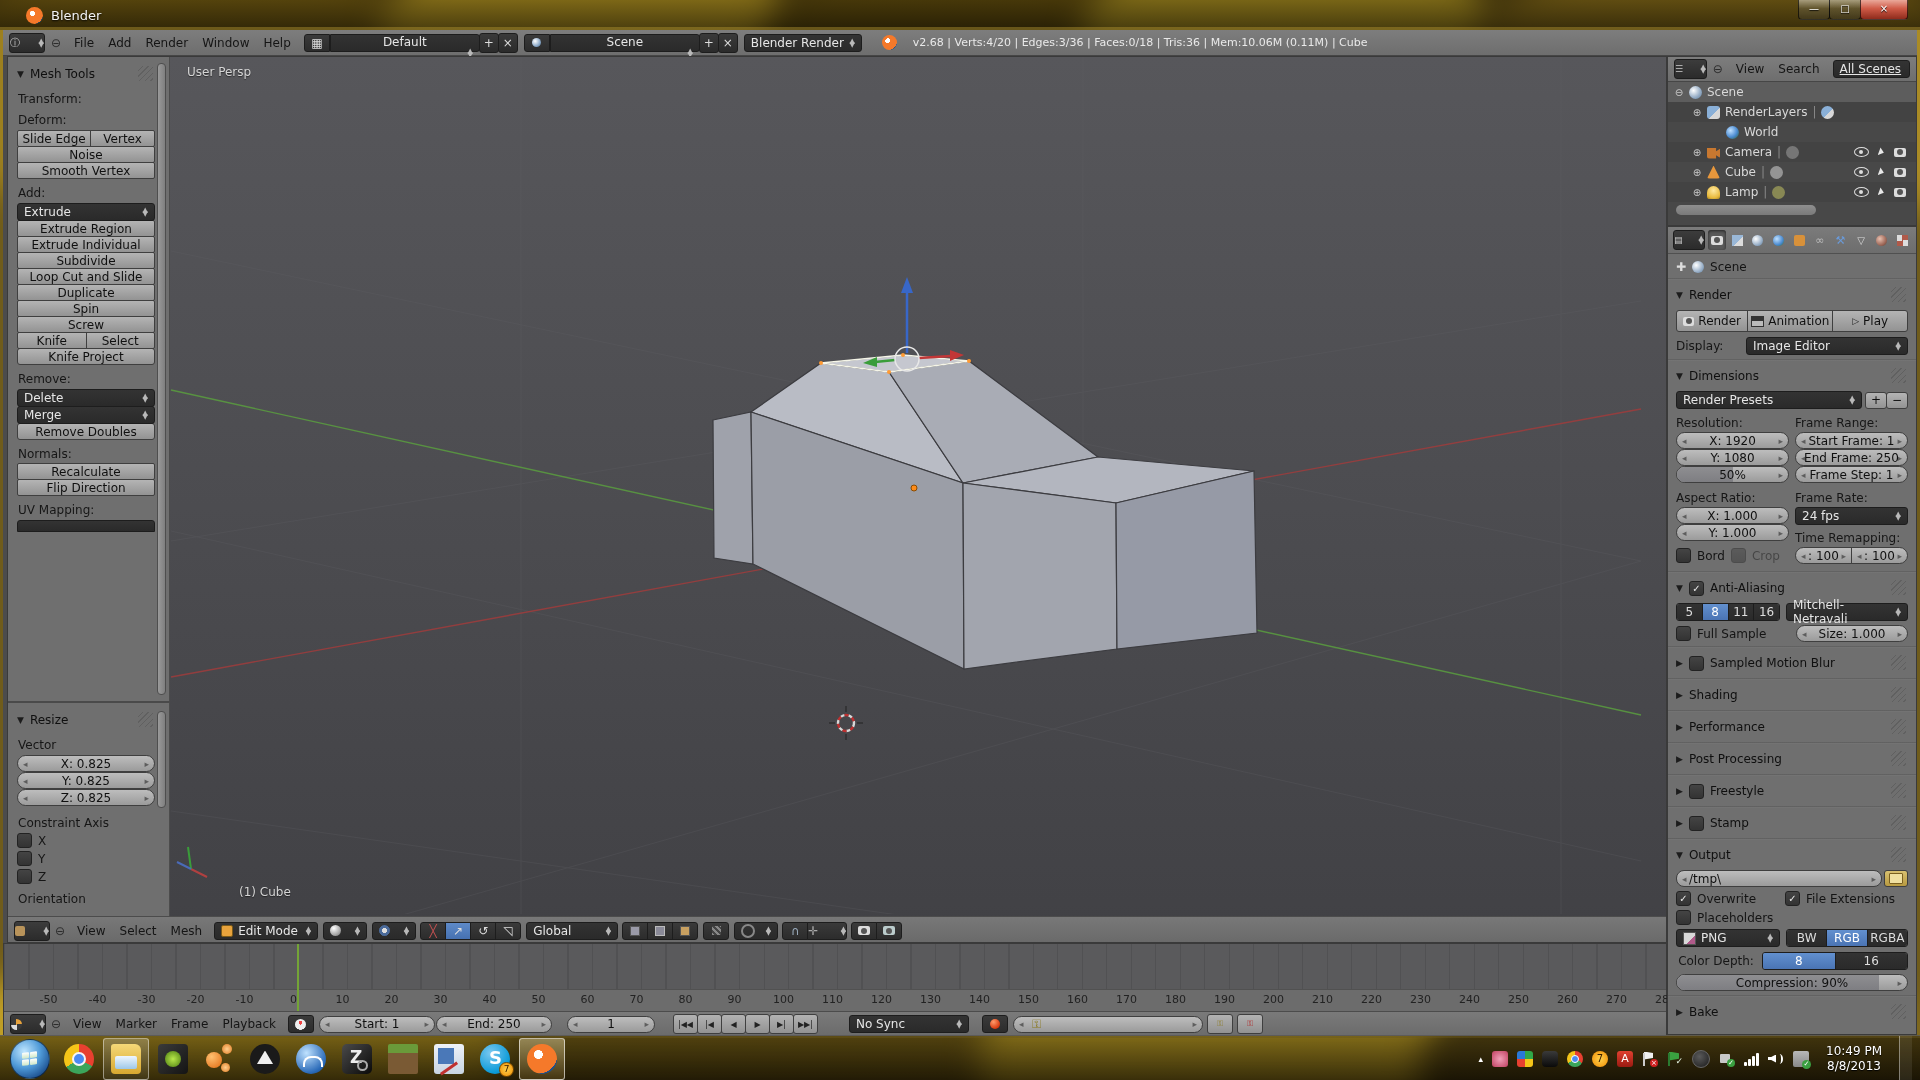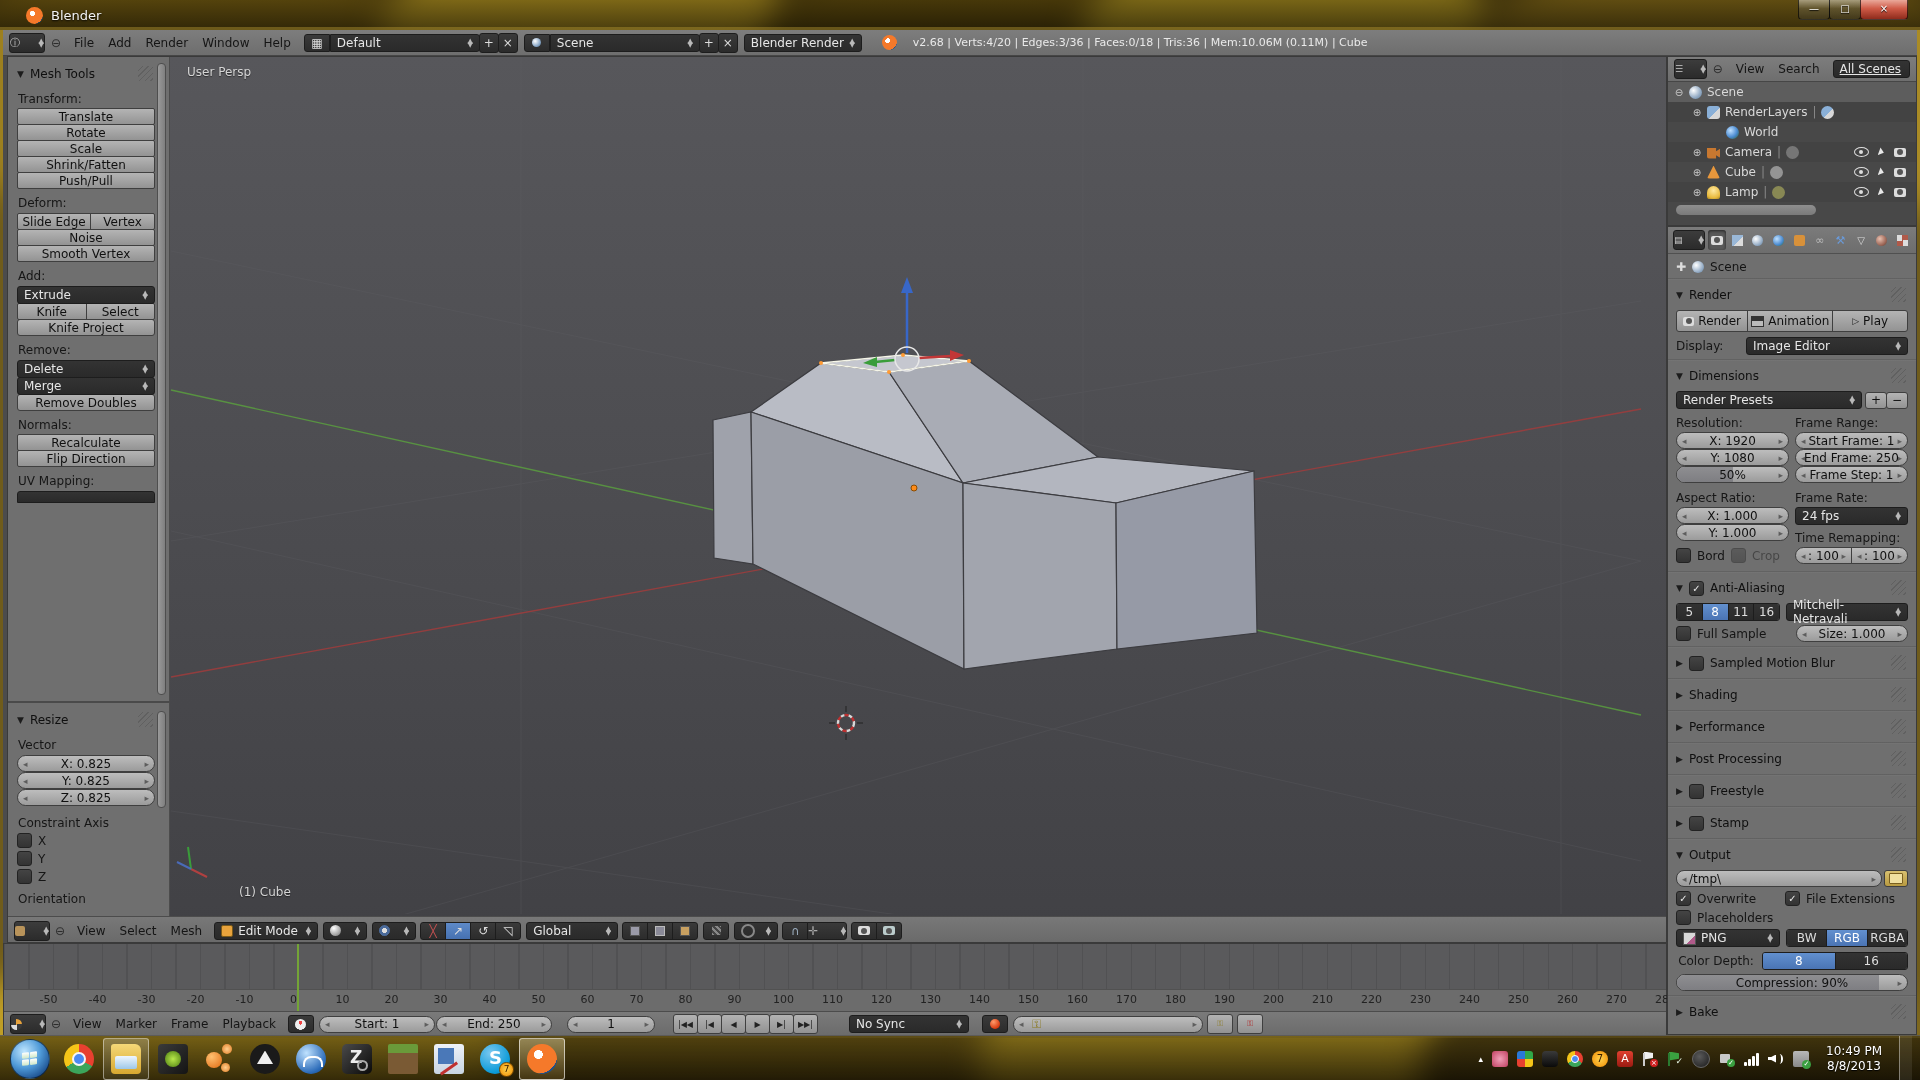--- a/index.html
+++ b/index.html
@@ -57,21 +57,21 @@
   .seg div.on{background:linear-gradient(#608cc9,#46面 0) ;background:linear-gradient(#6290cf,#4a74b4);color:#fff;}
   .iconbtn{width:26px;height:18px;border:1px solid #1d1d1d;border-radius:3px;background:linear-gradient(#3a3a3a,#2c2c2c);
     display:flex;align-items:center;justify-content:center;color:#ddd;box-sizing:border-box;}
   .scrollthumb{position:absolute;width:7px;border-radius:4px;background:linear-gradient(90deg,#9a9a9a,#7f7f7f);border:1px solid #4e4e4e;}
   .dim{opacity:.45;}
   
   #infoheader{left:0;top:0;width:1914px;height:26px;}
   .edbtn{width:34px;height:18px;border:1px solid #1d1d1d;border-radius:3px;background:linear-gradient(#3c3c3c,#2b2b2b);
     display:flex;align-items:center;justify-content:center;gap:3px;color:#cfcfcf;}
   .fieldgrp{display:flex;align-items:center;}
-  .fieldgrp .dbtn{border-radius:0 3px 3px 0;}
+  .fieldgrp .dbtn{border-radius:0 3px 3px 0;flex-direction:column;}
   .sq{width:18px;height:18px;border:1px solid #1d1d1d;background:linear-gradient(#3a3a3a,#2b2b2b);
       color:#ddd;display:flex;align-items:center;justify-content:center;margin-left:-1px;border-radius:3px;}
   #stats{color:#e9e9e9;font-size:11px;margin-left:10px;}
   
   #viewport{left:4px;top:26px;width:1660px;height:887px;background:linear-gradient(#57575b,#4a4a4e 60%,#414145);
     border:1px solid #3a3a3a;overflow:hidden;}
   #vp3d{position:absolute;left:0;top:0;}
   .vplabel{position:absolute;color:#d5d5d5;font-size:12px;text-shadow:0 1px 1px rgba(0,0,0,.5);}
   
   #toolshelf{position:absolute;left:0;top:0;width:162px;height:644px;background:#6f6f6f;border-right:1px solid #4c4c4c;padding:6px 14px 0 9px;box-sizing:border-box;}
@@ -294,45 +294,47 @@
     <span class="vplabel" style="left:179px;top:8px;">User Persp</span>
     <span class="vplabel" style="left:231px;top:828px;">(1) Cube</span>
 
     <div id="toolshelf">
       <div class="phead">
         <span class="tri">▼</span>
         <span>Mesh Tools</span>
         <span class="grip"></span>
       </div>
       <div class="shelf-label">Transform:</div>
-      <div class="stackcol">
-
-      <div class="lbtn">Translate</div>
-          <div class="lbtn">Rotate</div>
-          <div class="lbtn">Scale</div>
-          <div class="lbtn">Shrink/Fatten</div>
-          <div class="lbtn">Push/Pull</div>
-        </div>
       <div class="shelf-label">Deform:</div>
       <div style="display:flex;">
         <div class="lbtn" style="flex:1.15;border-radius:2px 0 0 2px;">Slide Edge</div>
         <div class="lbtn" style="flex:1;margin-left:-1px;border-radius:0 2px 2px 0;">Vertex</div>
       </div>
       <div class="stackcol">
 
       <div class="lbtn">Noise</div>
           <div class="lbtn">Smooth Vertex</div>
         </div>
       <div class="shelf-label">Add:</div>
       <div class="dbtn">
           <span>Extrude</span>
           <span class="ud">
             <span>▲</span>
             <span>▼</span>
           </span>
+        </div>
+      <div class="stackcol">
+
+      <div class="lbtn">Extrude Region</div>
+          <div class="lbtn">Extrude Individual</div>
+          <div class="lbtn">Subdivide</div>
+          <div class="lbtn">Loop Cut and Slide</div>
+          <div class="lbtn">Duplicate</div>
+          <div class="lbtn">Spin</div>
+          <div class="lbtn">Screw</div>
         </div>
       <div style="display:flex;margin-top:-1px;">
         <div class="lbtn" style="flex:1;border-radius:2px 0 0 2px;">Knife</div>
         <div class="lbtn" style="flex:1;margin-left:-1px;border-radius:0 2px 2px 0;">Select</div>
       </div>
       <div class="lbtn" style="margin-top:-1px;">Knife Project</div>
       <div class="shelf-label">Remove:</div>
       <div class="dbtn">
           <span>Delete</span>
           <span class="ud">

